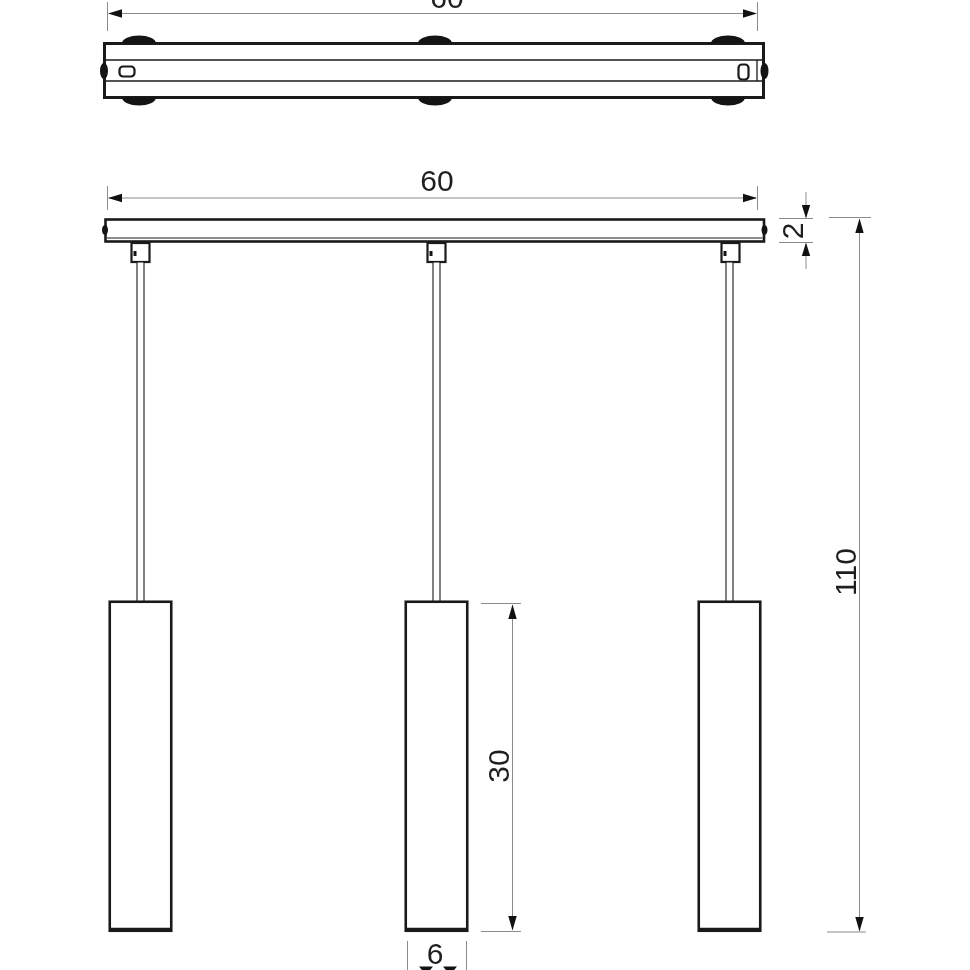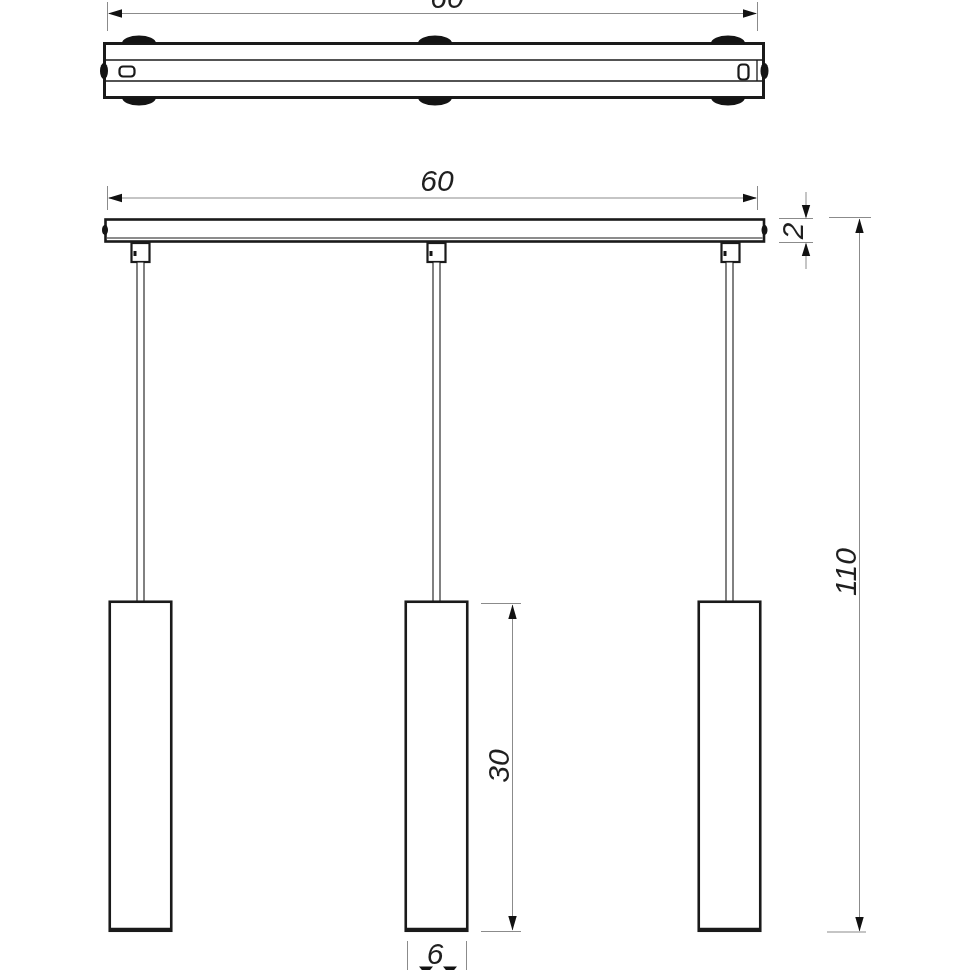--- a/index.html
+++ b/index.html
@@ -1,18 +1,18 @@
 <!DOCTYPE html>
 <html><head>
 <meta charset="utf-8">
 <style>
   html, body { margin:0; padding:0; background:#ffffff; }
   #canvas {
     position:relative; width:970px; height:970px; background:#ffffff;
-    overflow:hidden; font-family:"Liberation Sans", sans-serif;font-style:italic;
+    overflow:hidden; font-family:"Liberation Sans", sans-serif;
   }
   svg text {
     font-family:"Liberation Sans", sans-serif;
     font-size:30px;
     fill:#1f1f1f;
   }
   .obj   { stroke:#1a1a1a; fill:#ffffff; }
   .objln { stroke:#1a1a1a; fill:none; }
   .fillk { fill:#141414; stroke:none; }
   .dim   { stroke:#8b8b8b; stroke-width:1; fill:none; }

